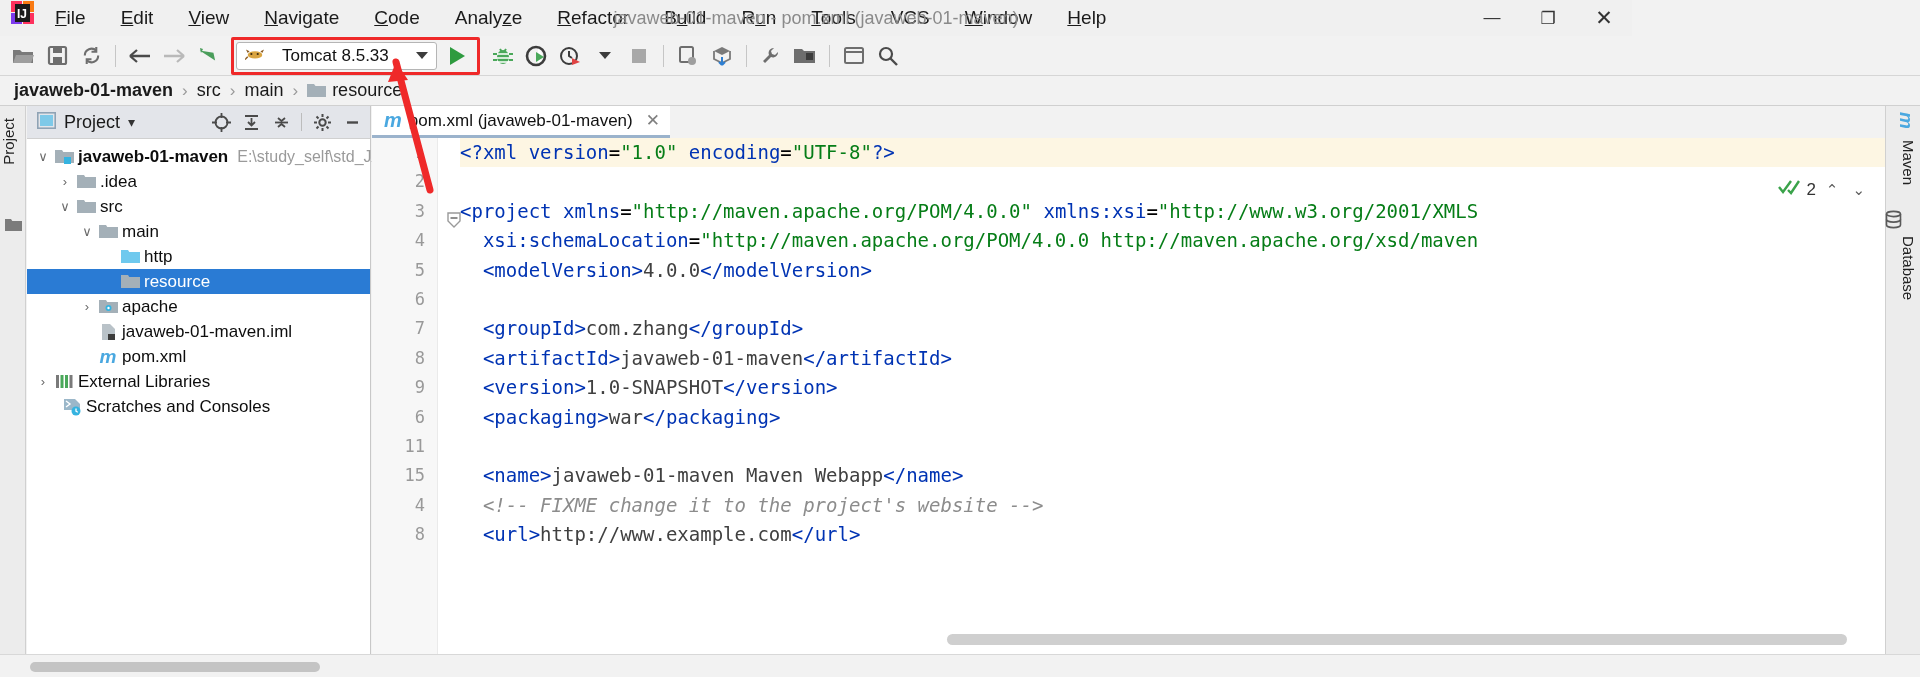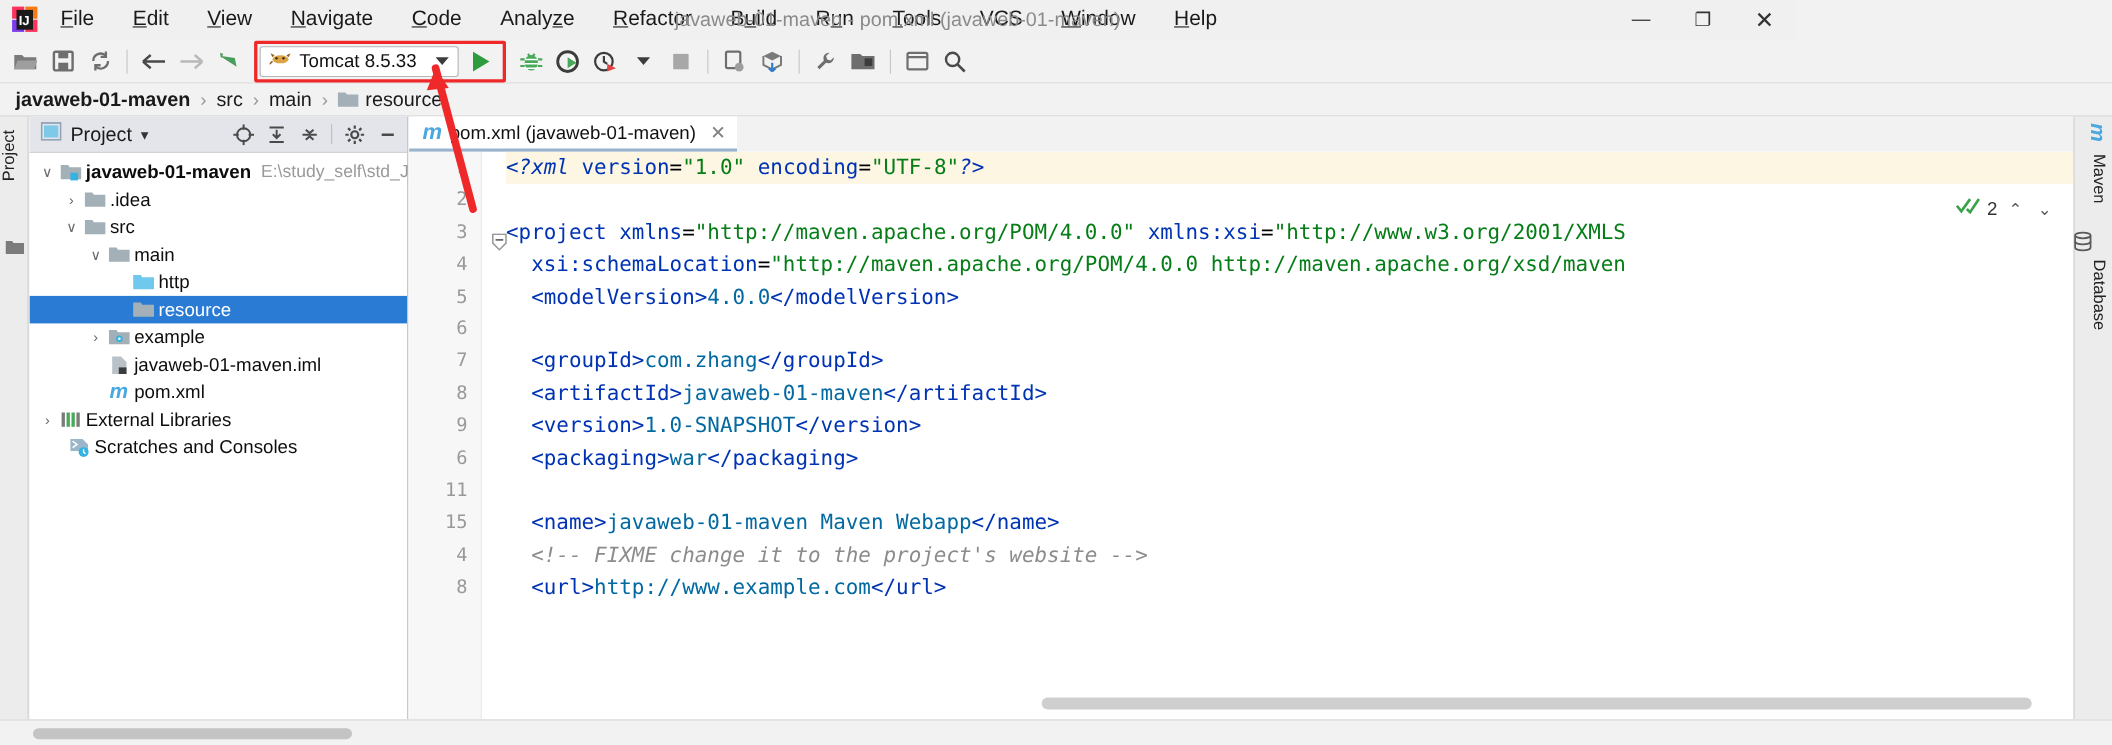--- a/index.html
+++ b/index.html
@@ -7,21 +7,21 @@
     width: 1920px; height: 677px;
     font-family: "Liberation Sans", sans-serif;
     background: #f2f2f2;
     overflow: hidden;
   }
   .app { position: relative; width: 1920px; height: 677px; background:#f2f2f2; }
 
   
   .titlebar {
     position:absolute; left:0; top:0; width:1632px; height:36px;
-    background:#f0f0f0; display:flex; align-items:center;
+    background:#f0f0f0; display:flex; 
   }
   .ij-logo { width:26px; height:26px; margin-left:10px; margin-right:8px; position:relative; flex:0 0 auto;}
   .menus { display:flex; align-items:center; gap:13px; height:36px; }
   .menu-item {
     font-size:19px; color:#1a1a1a; padding:2px 11px; line-height:24px;
     white-space:nowrap; cursor:default;
   }
   .menu-item .mn { text-decoration: underline; }
   .win-title {
     position:absolute; left:0; right:0; top:0; height:36px;
@@ -39,21 +39,21 @@
     border-bottom:1px solid #d6d6d6;
   }
   .tb-icon { width:34px; height:34px; display:flex; align-items:center; justify-content:center; }
   .tb-sep { width:1px; height:22px; background:#c6c6c6; margin:0 7px; }
 
   .runcfg-wrap {
     position:relative; display:flex; align-items:center;
     border:3px solid #ef2929; border-radius:2px; padding:2px 0px 2px 2px; height:38px;
   }
   .runcfg {
-    display:flex; align-items:center; gap:7px;
+    display:flex; align-items:center; gap:17px;
     background:#fff; border:1px solid #b5b5b5; border-radius:3px;
     height:28px; padding:0 8px; min-width:176px;
   }
   .runcfg-label { font-size:17px; color:#111; white-space:nowrap; }
   .caret-dn {
     width:0;height:0;border-left:6px solid transparent;border-right:6px solid transparent;
     border-top:7px solid #3c3c3c; margin-left:10px;
   }
   .run-play { width:40px; height:34px; display:flex; align-items:center; justify-content:center; }
 
@@ -131,23 +131,23 @@
   .code-lines {
     position:absolute; left:88px; top:0; right:0; bottom:0;
     font-family:"DejaVu Sans Mono", monospace; font-size:19px; white-space:pre;
   }
   .cline { height:29.4px; line-height:29.4px; padding-left:0px; }
   .cline.hl { background:#fdf6e3; }
   .tk-tag   { color:#0033b3; }
   .tk-punct { color:#000; }
   .tk-attr  { color:#0033b3; }
   .tk-str   { color:#067d17; }
-  .tk-txt   { color:#0369a1; }
+  .tk-txt   { color:#404040; }
   .tk-com   { color:#8c8c8c; font-style:italic; }
-  .tk-pi    { color:#0033b3;font-style:italic; }
+  .tk-pi    { color:#0033b3; }
 
   
   .inspect {
     position:absolute; right:16px; top:40px; display:flex; align-items:center; gap:6px;
     font-size:17px; color:#333;
   }
   .chev { color:#5a5a5a; font-size:15px; padding:0 4px; }
 
   
   .right-strip {
@@ -466,21 +466,21 @@
         </div>
         <div class="tnode" style="padding-left: 50px;">
           <span class="twist">›</span>
           <span class="tico">
             <svg width="19" height="16" viewBox="0 0 19 16">
               <path d="M0 1h7l1.3 2H19v11H0z" fill="#a4b0b8"></path>
               <circle cx="9.5" cy="9" r="3" fill="#35b3e0"></circle>
               <circle cx="9.5" cy="9" r="1.2" fill="#fff"></circle>
             </svg>
           </span>
-          <span class="tlabel">example</span>
+          <span class="tlabel">apache</span>
         </div>
         <div class="tnode" style="padding-left: 50px;">
           <span class="twist"></span>
           <span class="tico">
             <svg width="17" height="18" viewBox="0 0 17 18">
               <path d="M2 1h8l5 5v11H2z" fill="#b9c2c8"></path>
               <rect x="8" y="11" width="7" height="6" fill="#3c3c3c"></rect>
             </svg>
           </span>
           <span class="tlabel">javaweb-01-maven.iml</span>

